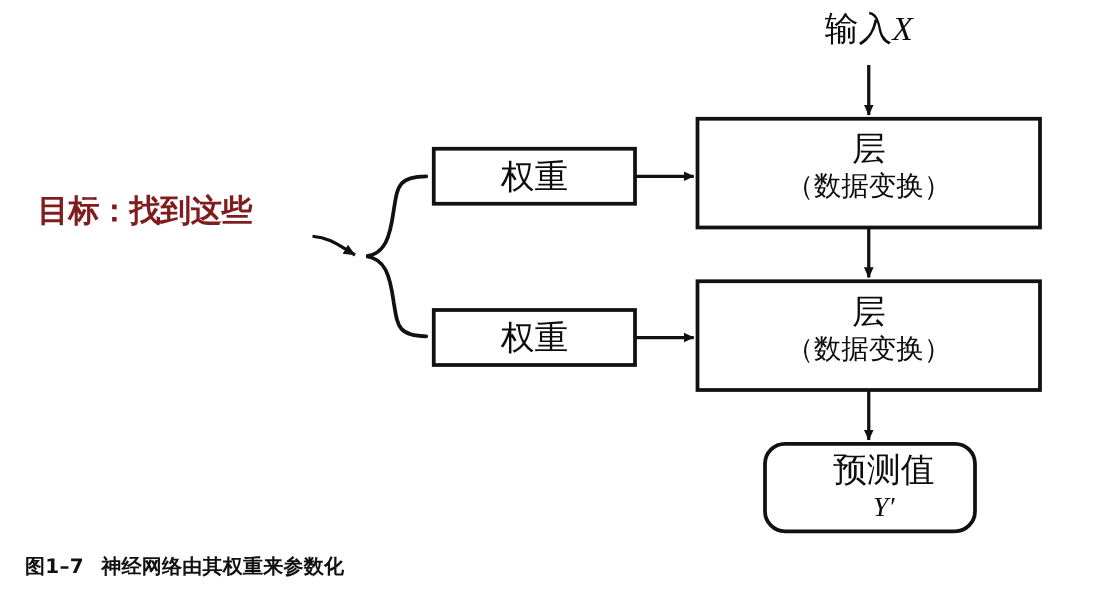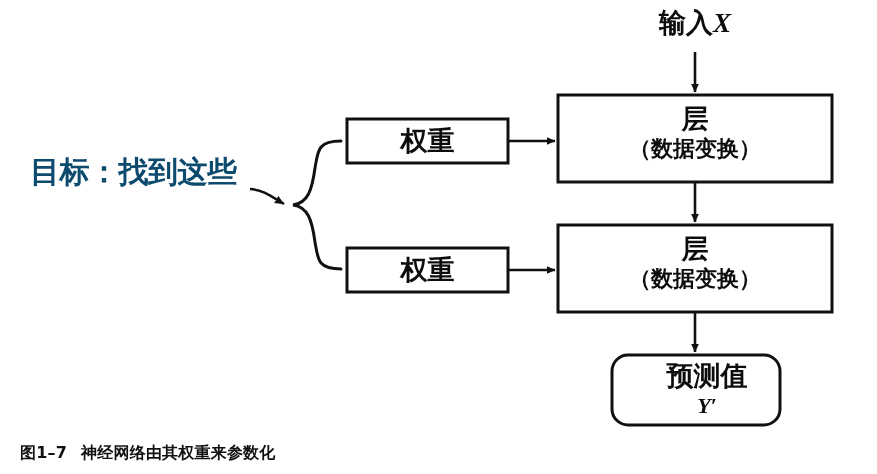--- a/index.html
+++ b/index.html
@@ -25,33 +25,32 @@
     top: 0;
   }
   .node-text {
     position: absolute;
     text-align: center;
     font-family: "Liberation Serif", "DejaVu Serif", serif;
     color: #0d0d0d;
     line-height: 1.18;
     white-space: nowrap;
     pointer-events: none;
-    font-weight: bold;
   }
   .goal-text {
     position: absolute;
     left: 30px;
     top: 153px;
     width: 230px;
     text-align: left;
     font-family: "DejaVu Sans", "Liberation Sans", sans-serif;
     font-weight: bold;
-    font-size: 30px;
+    font-size: 25px;
     line-height: 1.28;
-    color: #0c4a6e;
+    color: #7f1d1d;
     letter-spacing: -0.5px;
   }
   .goal-line { display: block; }
   .box-label-main {
     font-size: 27px;
   }
   .box-label-sub {
     font-size: 22px;
   }
   .italic-var {

